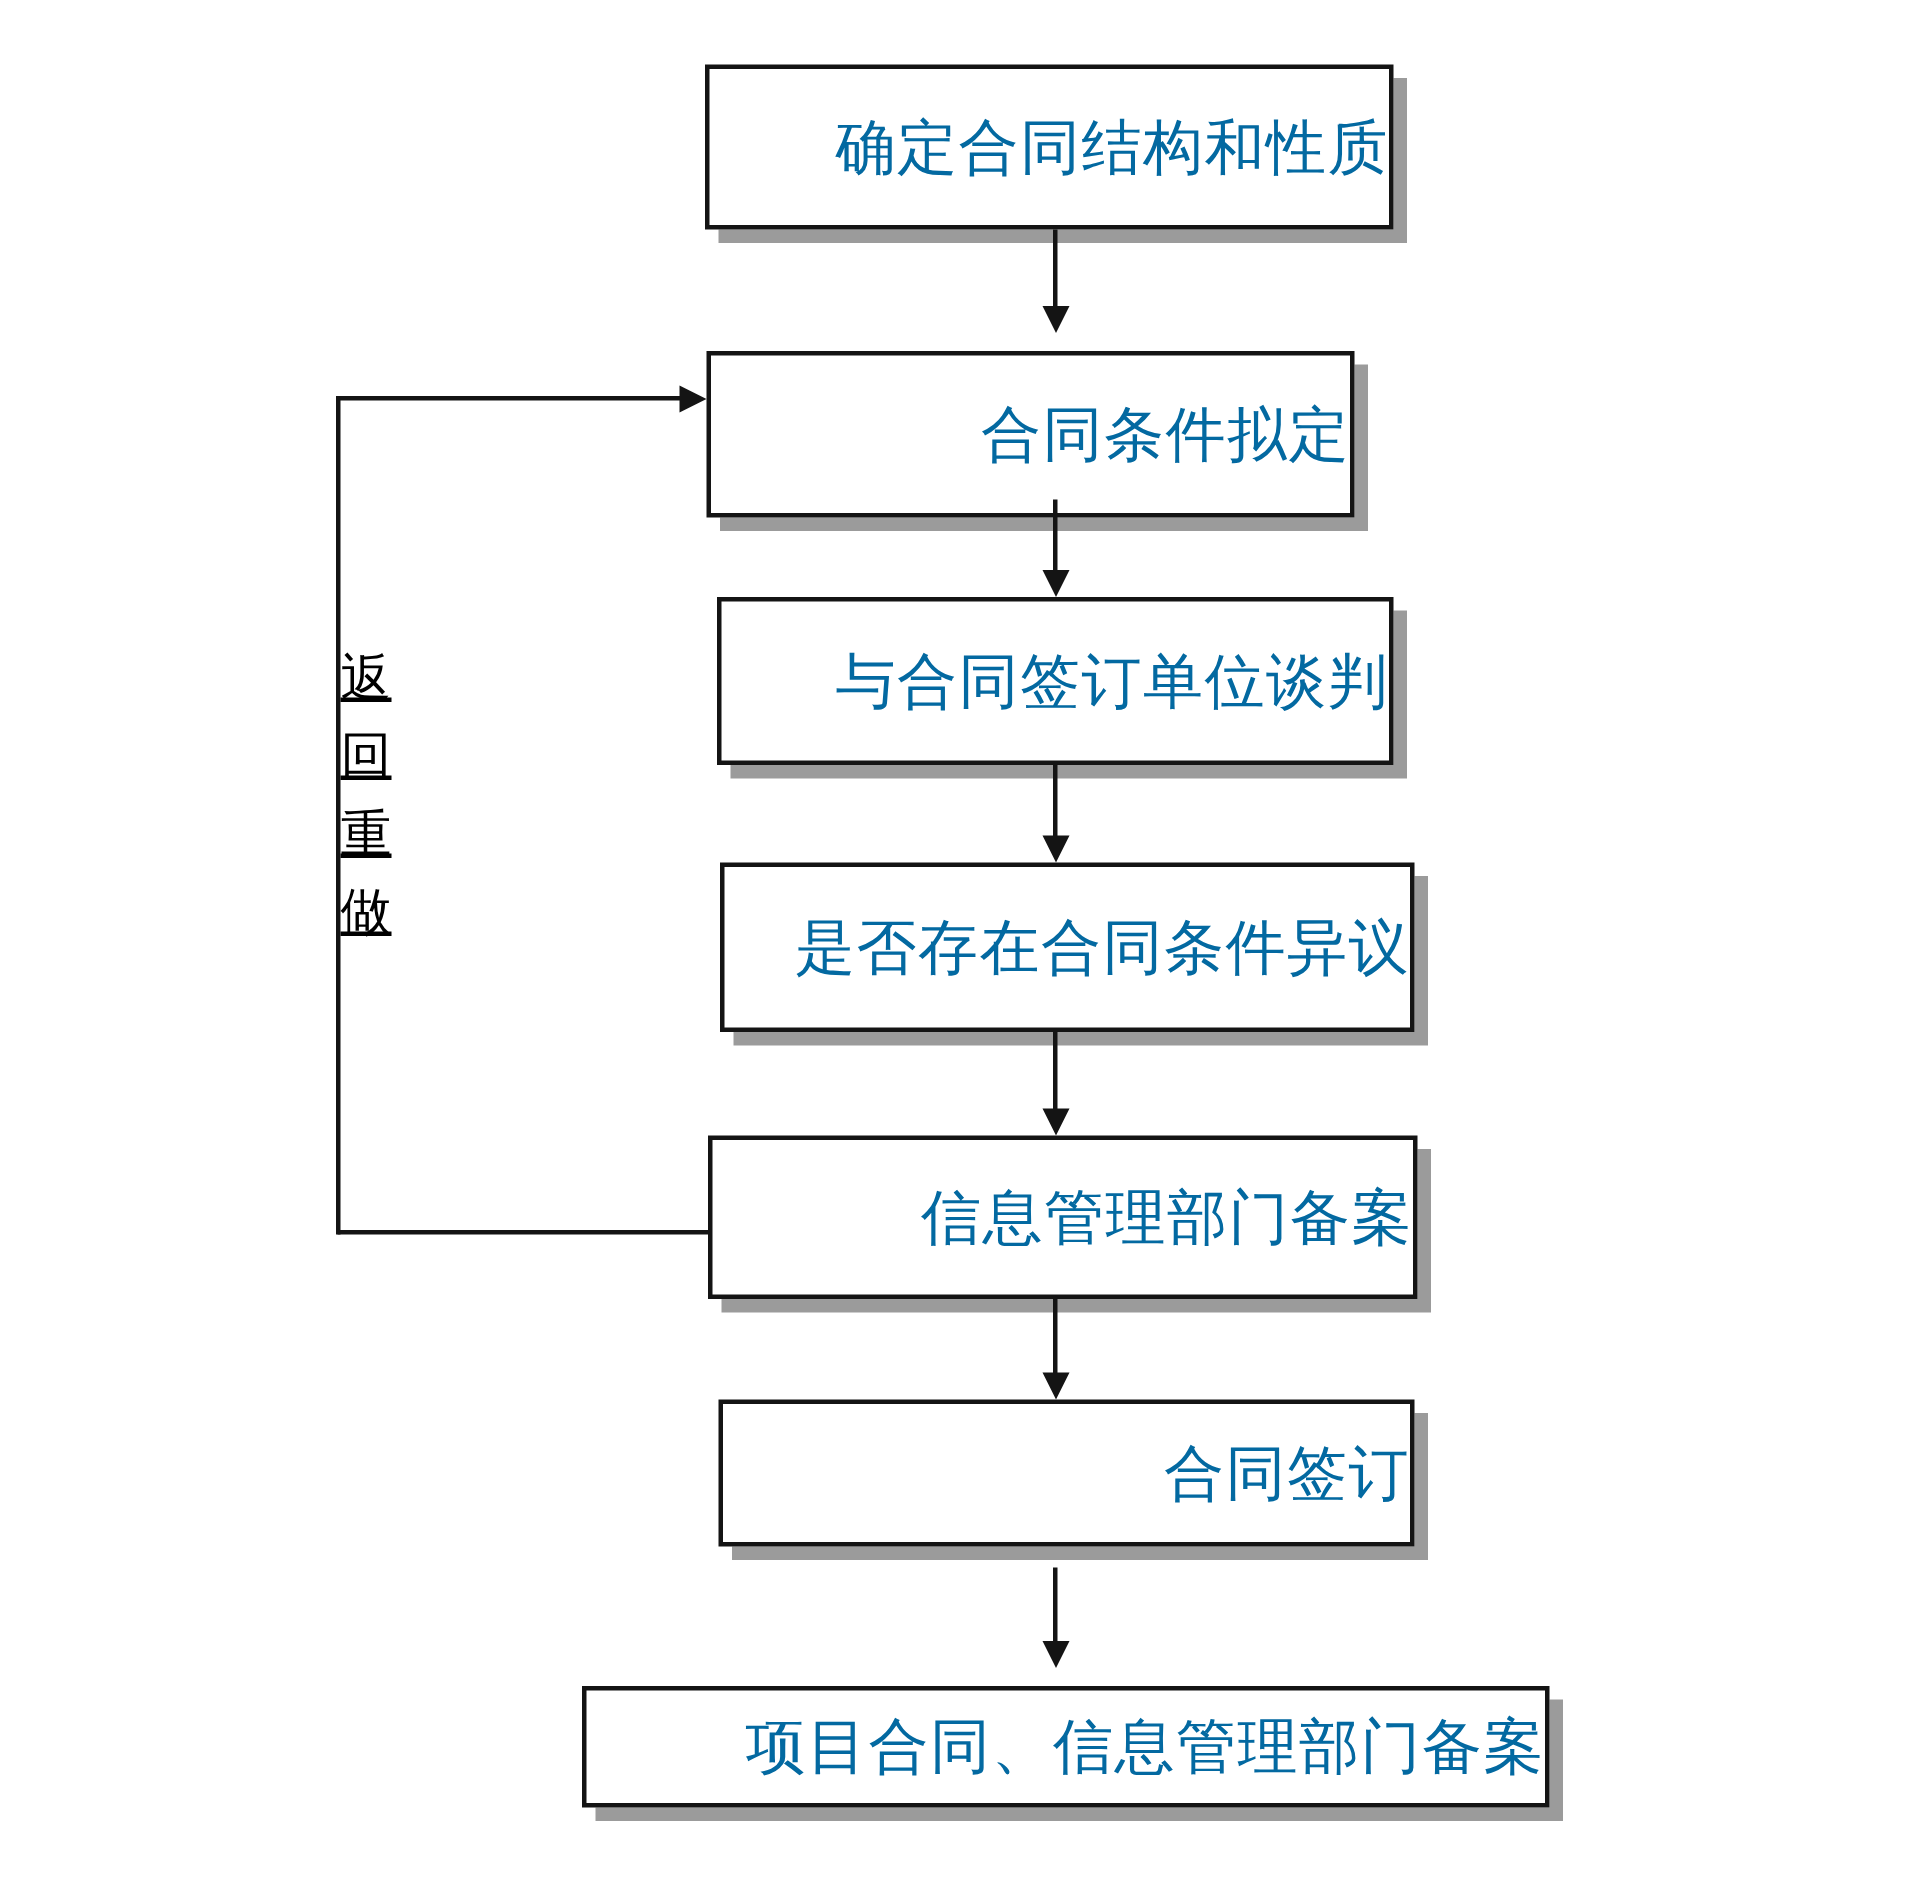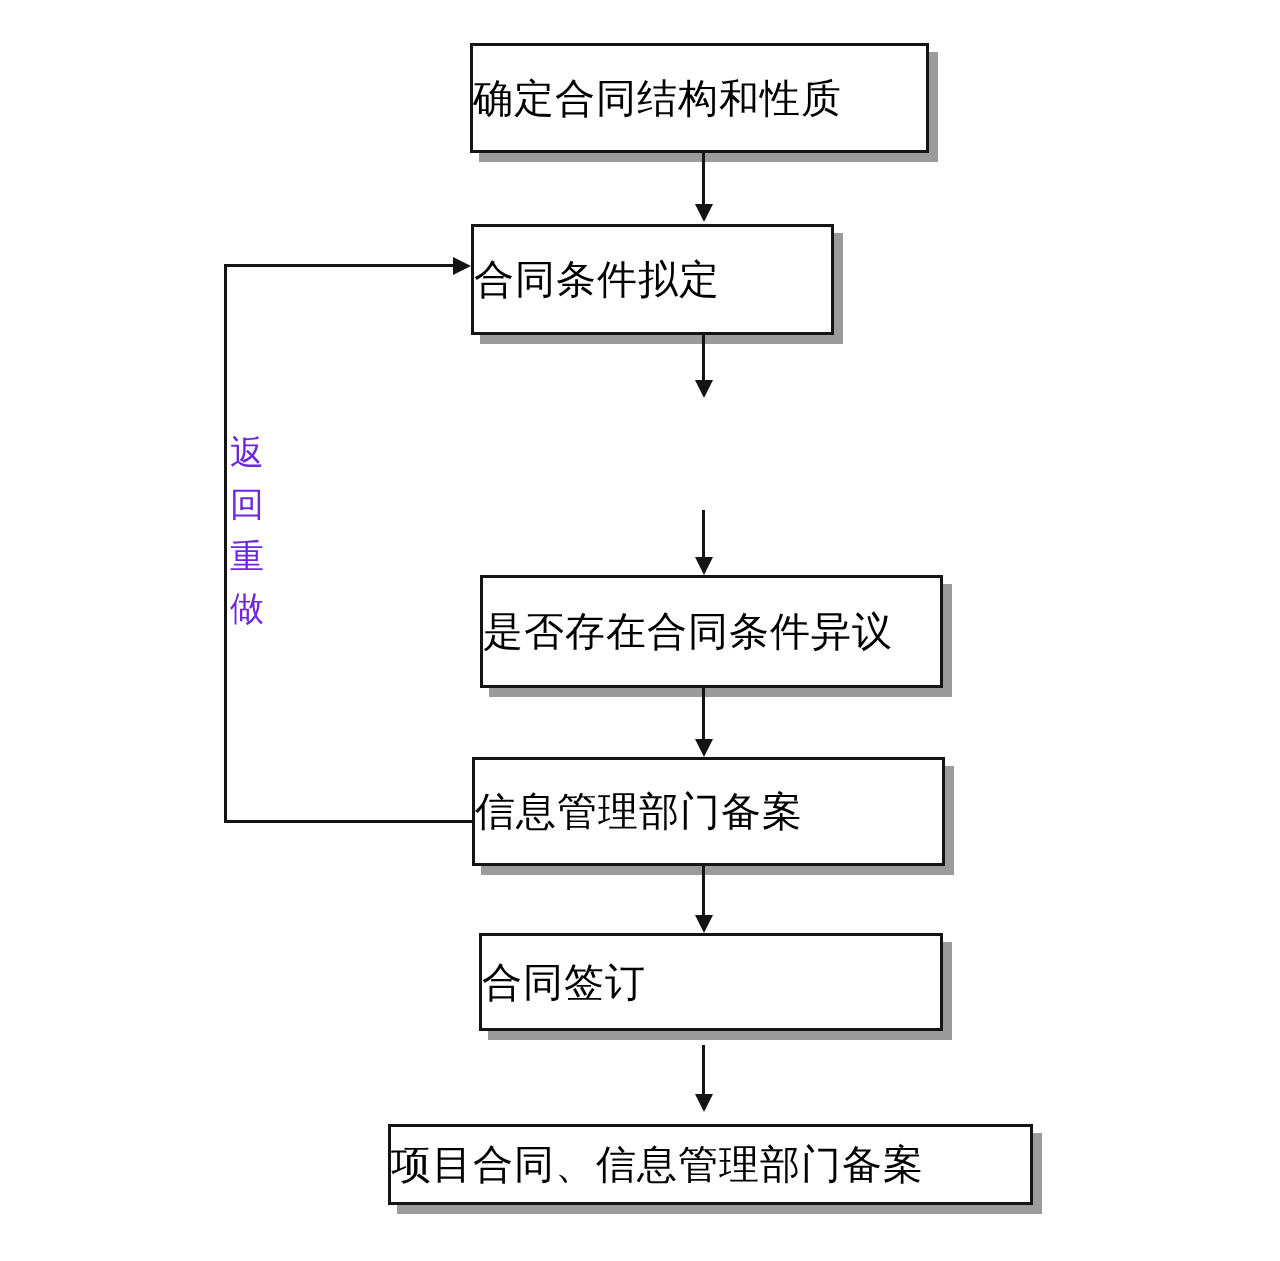--- a/index.html
+++ b/index.html
@@ -12,28 +12,28 @@
     font-family:"Liberation Serif","DejaVu Serif",serif;
   }
   .node{
     position:absolute;
     box-sizing:border-box;
     background:#ffffff;
     border:3px solid #141414;
     box-shadow:9px 9px 0 #9b9b9b;
     display:flex;
     align-items:center;
-    justify-content:flex-start;
+    justify-content:flex-end;
     font-size:40px;
     letter-spacing:1px;
-    color:#000000;
+    color:#0369a1;
     white-space:nowrap;
   }
   .n1{left:470px;top:43px;width:459px;height:110px;}
-  .n2{left:471px;top:224px;width:363px;height:111px;}
+  .n2{left:471px;top:234px;width:432px;height:111px;}
   .n3{left:478px;top:398px;width:451px;height:112px;}
   .n4{left:480px;top:575px;width:463px;height:113px;}
   .n5{left:472px;top:757px;width:473px;height:109px;}
   .n6{left:479px;top:933px;width:464px;height:98px;}
   .n7{left:388px;top:1124px;width:645px;height:81px;}
 
   .vline{position:absolute;width:3px;background:#141414;}
   .hline{position:absolute;height:3px;background:#141414;}
   .head-down{
     position:absolute;width:0;height:0;
@@ -57,34 +57,38 @@
 
   .loop-bottom{left:225px;top:820px;width:249px;}
   .loop-vert{left:224px;top:264px;height:559px;}
   .loop-top{left:224px;top:264px;width:231px;}
   .loop-head{left:453px;top:257px;}
 
   .loop-label{
     position:absolute;
     left:227px;top:427px;width:40px;
     font-size:34px;line-height:52px;
-    color:#6d28d9;text-align:center;
+    color:#000000;text-align:left;
     word-break:break-all;
+    text-decoration:underline;
   }
 </style>
 </head>
 <body>
 
 <div class="canvas">
 
   <div class="node n1">
     <span>确定合同结构和性质</span>
   </div>
   <div class="node n2">
     <span>合同条件拟定</span>
+  </div>
+  <div class="node n3">
+    <span>与合同签订单位谈判</span>
   </div>
   <div class="node n4">
     <span>是否存在合同条件异议</span>
   </div>
   <div class="node n5">
     <span>信息管理部门备案</span>
   </div>
   <div class="node n6">
     <span>合同签订</span>
   </div>

